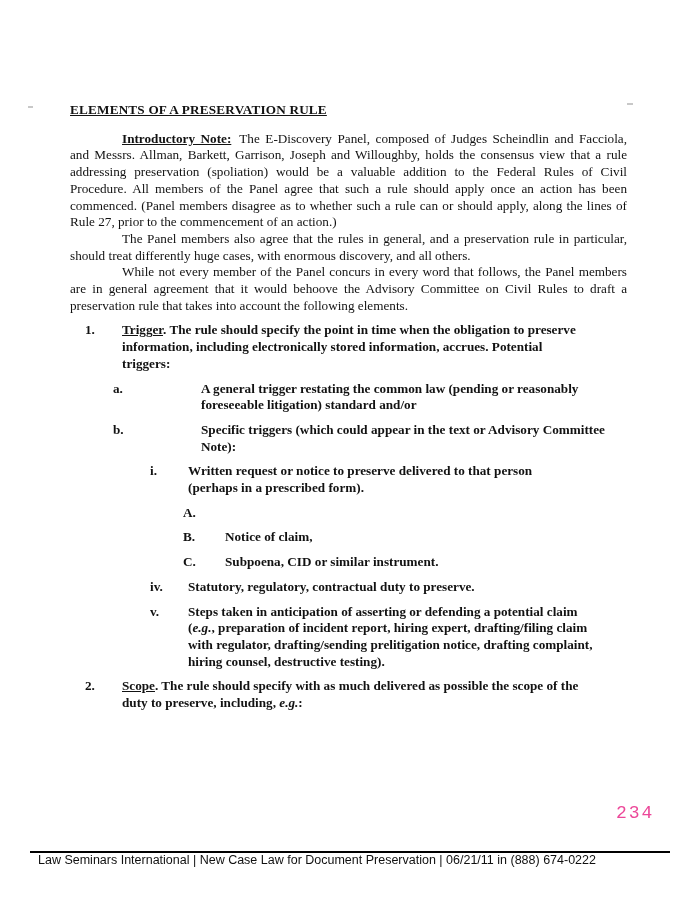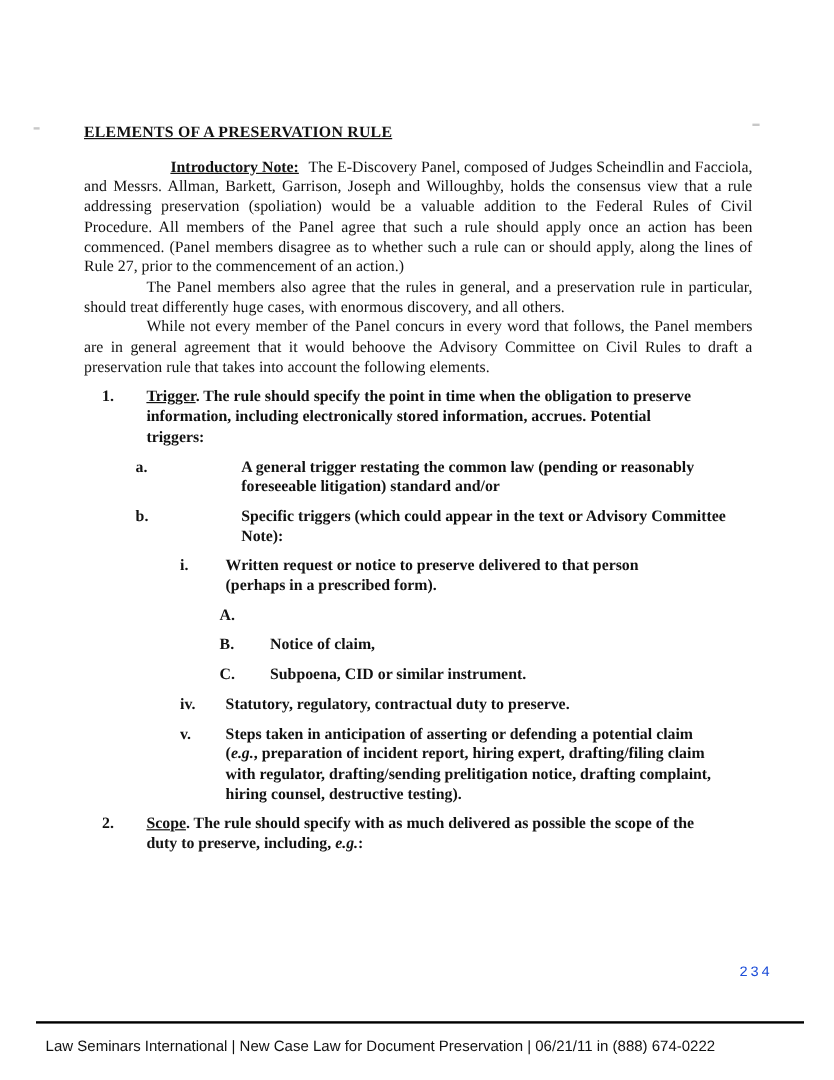--- a/index.html
+++ b/index.html
@@ -11,39 +11,39 @@
        font-family:"Liberation Sans",sans-serif;font-style:italic;font-weight:bold;font-size:14px;
        color:#0a0a0a;border-bottom:3px solid #000;padding-bottom:5px;}
 
   
   .content{position:absolute;top:102px;left:70px;width:557px;
            font-size:13.2px;line-height:16.7px;}
   .title{text-align:left;margin:0 0 12px 0;font-weight:bold;letter-spacing:.2px;}
   .para{margin:0;text-align:justify;text-indent:52px;}
   .b{font-weight:bold;}
   .u{text-decoration:underline;}
-  .sp{padding-right:8px;margin-left:20px;}
+  .sp{padding-right:8px;}
 
   
   .outline{font-weight:bold;}
   .row{display:flex;margin-top:8px;}
   .num{flex:none;}
   .lvl1{margin-left:15px;}  .lvl1 > .num{width:37px;}
   .lvla{margin-left:43px;}  .lvla > .num{width:40px;}
   .lvli{margin-left:80px;}  .lvli > .num{width:38px;}
   .lvlA{margin-left:113px;} .lvlA > .num{width:42px;}
   .w1{width:470px;} .wa{width:410px;margin-left:48px;} .wi{width:388px;} .wv{width:412px;}
 
   
   .pagenum{position:absolute;left:616px;top:803px;font-family:"Liberation Mono","DejaVu Sans Mono",monospace;
-           font-size:12px;letter-spacing:2px;color:#1d4ed8;}
+           font-size:18px;letter-spacing:2px;color:#ec4899;}
 
   
   .ftr{position:absolute;left:30px;right:25px;top:851px;border-top:2px solid #000;
-       padding:12px 0 0 8px;font-family:"Liberation Sans",sans-serif;font-size:12.5px;color:#101010;}
+       padding:0 0 0 8px;font-family:"Liberation Sans",sans-serif;font-size:12.5px;color:#101010;}
 
   
   .artifact{position:absolute;background:#9a9a9a;opacity:.55;}
   .art-l{left:28px;top:106px;width:5px;height:2px;}
   .art-r{left:627px;top:103px;width:6px;height:2px;}
 </style>
 </head>
 <body>
 
 <div class="page">

